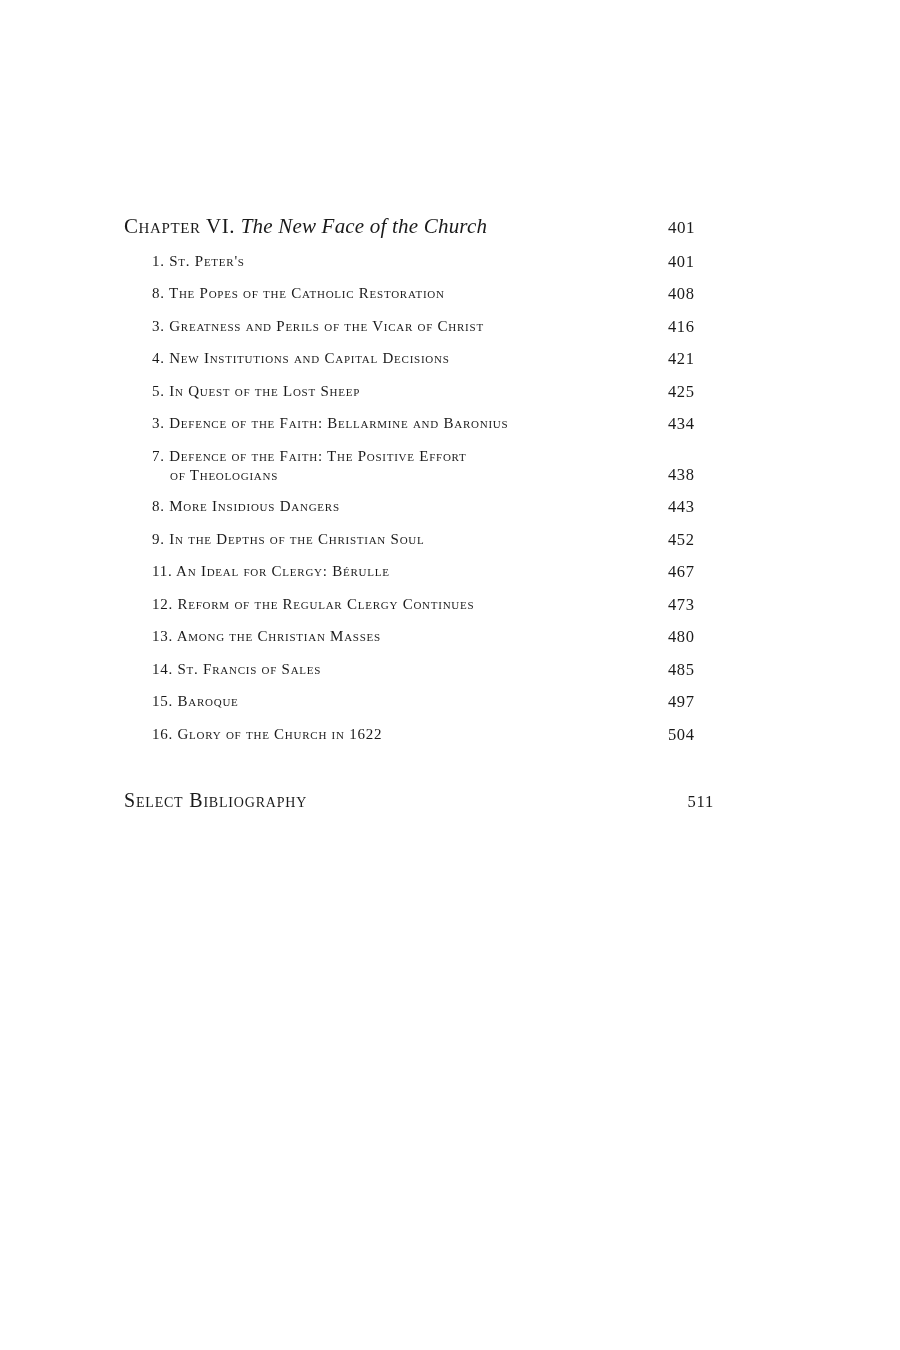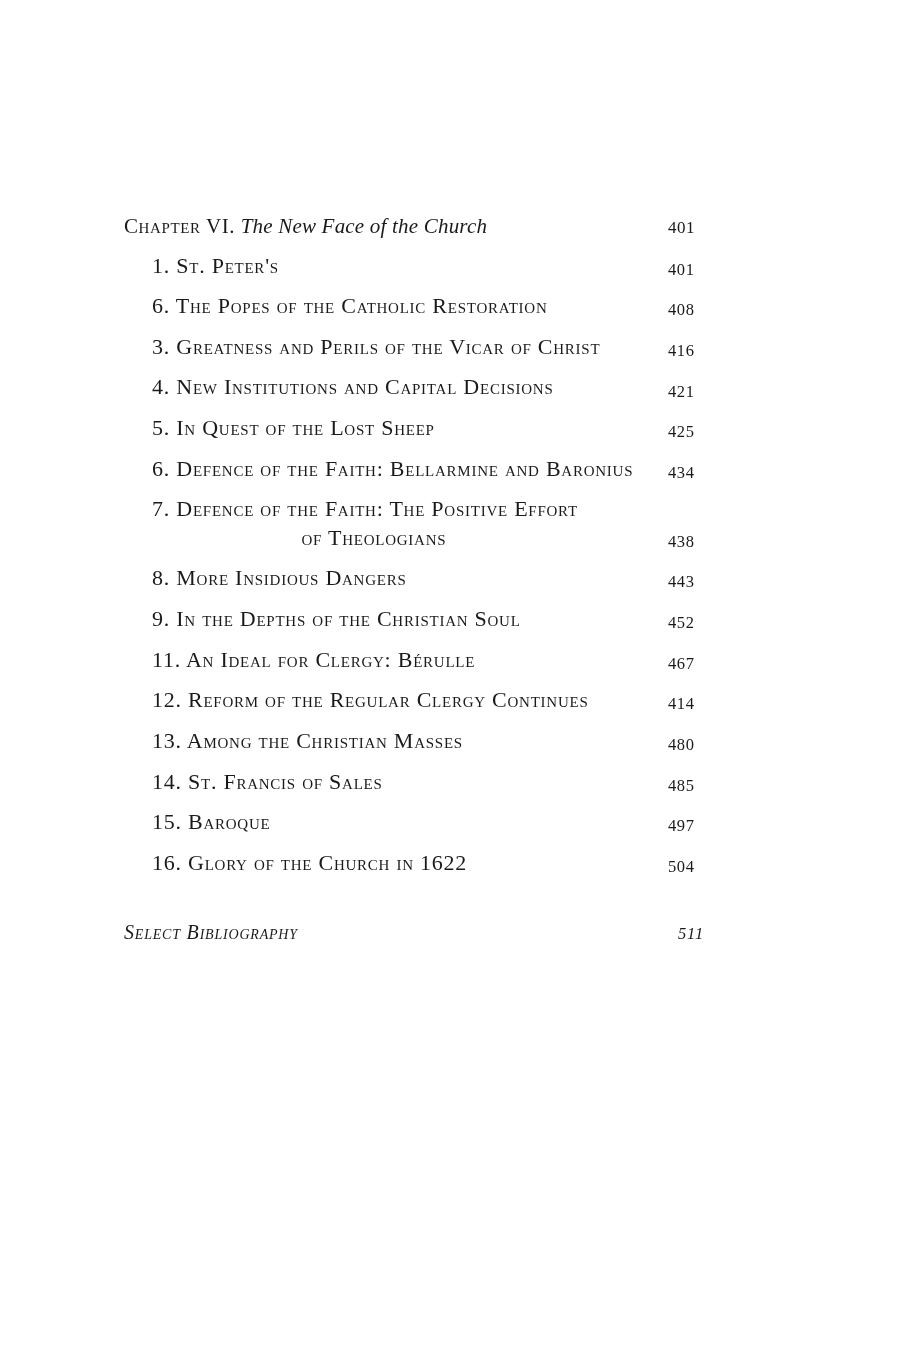--- a/index.html
+++ b/index.html
@@ -58,26 +58,25 @@
   }
 
   
   .section-row {
     display: flex;
     align-items: baseline;
     width: 100%;
     margin-top: 12.5px;
   }
   .section-label {
-    font-size: 22px;
+    font-size: 15px;
     font-variant: small-caps;
     letter-spacing: 0.75px;
     padding-left: 28px;
     line-height: 1.28;
-    text-align: center;
   }
   .section-row .page-num {
     margin-left: auto;
     font-size: 16.5px;
     letter-spacing: 0.6px;
     width: 46px;
     text-align: left;
     white-space: nowrap;
     align-self: flex-end;
   }
@@ -85,33 +84,32 @@
     display: block;
     padding-left: 18px;
   }
 
   
   .biblio-row {
     display: flex;
     align-items: baseline;
     width: 100%;
     margin-top: 44px;
-    font-style: italic;
   }
   .biblio-title {
     font-size: 20px;
     font-variant: small-caps;
     letter-spacing: 0.8px;
   }
   .biblio-row .page-num {
     margin-left: auto;
     font-size: 16.5px;
     letter-spacing: 0.8px;
     width: 46px;
-    text-align: center;
+    text-align: right;
   }
 </style>
 </head>
 <body>
 
 <div class="page">
   <div class="toc">
 
     <div class="chapter-row">
       <div class="chapter-title">
@@ -120,41 +118,41 @@
       </div>
       <div class="page-num">401</div>
     </div>
 
     <div class="section-row">
       <div class="section-label">1. St. Peter's</div>
       <div class="page-num">401</div>
     </div>
 
     <div class="section-row">
-      <div class="section-label">6. The Popes of the Catholic Restoration</div>
+      <div class="section-label">8. The Popes of the Catholic Restoration</div>
       <div class="page-num">408</div>
     </div>
 
     <div class="section-row">
       <div class="section-label">3. Greatness and Perils of the Vicar of Christ</div>
       <div class="page-num">416</div>
     </div>
 
     <div class="section-row">
       <div class="section-label">4. New Institutions and Capital Decisions</div>
       <div class="page-num">421</div>
     </div>
 
     <div class="section-row">
       <div class="section-label">5. In Quest of the Lost Sheep</div>
       <div class="page-num">425</div>
     </div>
 
     <div class="section-row">
-      <div class="section-label">6. Defence of the Faith: Bellarmine and Baronius</div>
+      <div class="section-label">3. Defence of the Faith: Bellarmine and Baronius</div>
       <div class="page-num">434</div>
     </div>
 
     <div class="section-row">
       <div class="section-label">
         <span>7. Defence of the Faith: The Positive Effort</span>
         <span class="cont-line">of Theologians</span>
       </div>
       <div class="page-num">438</div>
     </div>
@@ -170,21 +168,21 @@
     </div>
 
 
     <div class="section-row">
       <div class="section-label">11. An Ideal for Clergy: Bérulle</div>
       <div class="page-num">467</div>
     </div>
 
     <div class="section-row">
       <div class="section-label">12. Reform of the Regular Clergy Continues</div>
-      <div class="page-num">414</div>
+      <div class="page-num">473</div>
     </div>
 
     <div class="section-row">
       <div class="section-label">13. Among the Christian Masses</div>
       <div class="page-num">480</div>
     </div>
 
     <div class="section-row">
       <div class="section-label">14. St. Francis of Sales</div>
       <div class="page-num">485</div>

